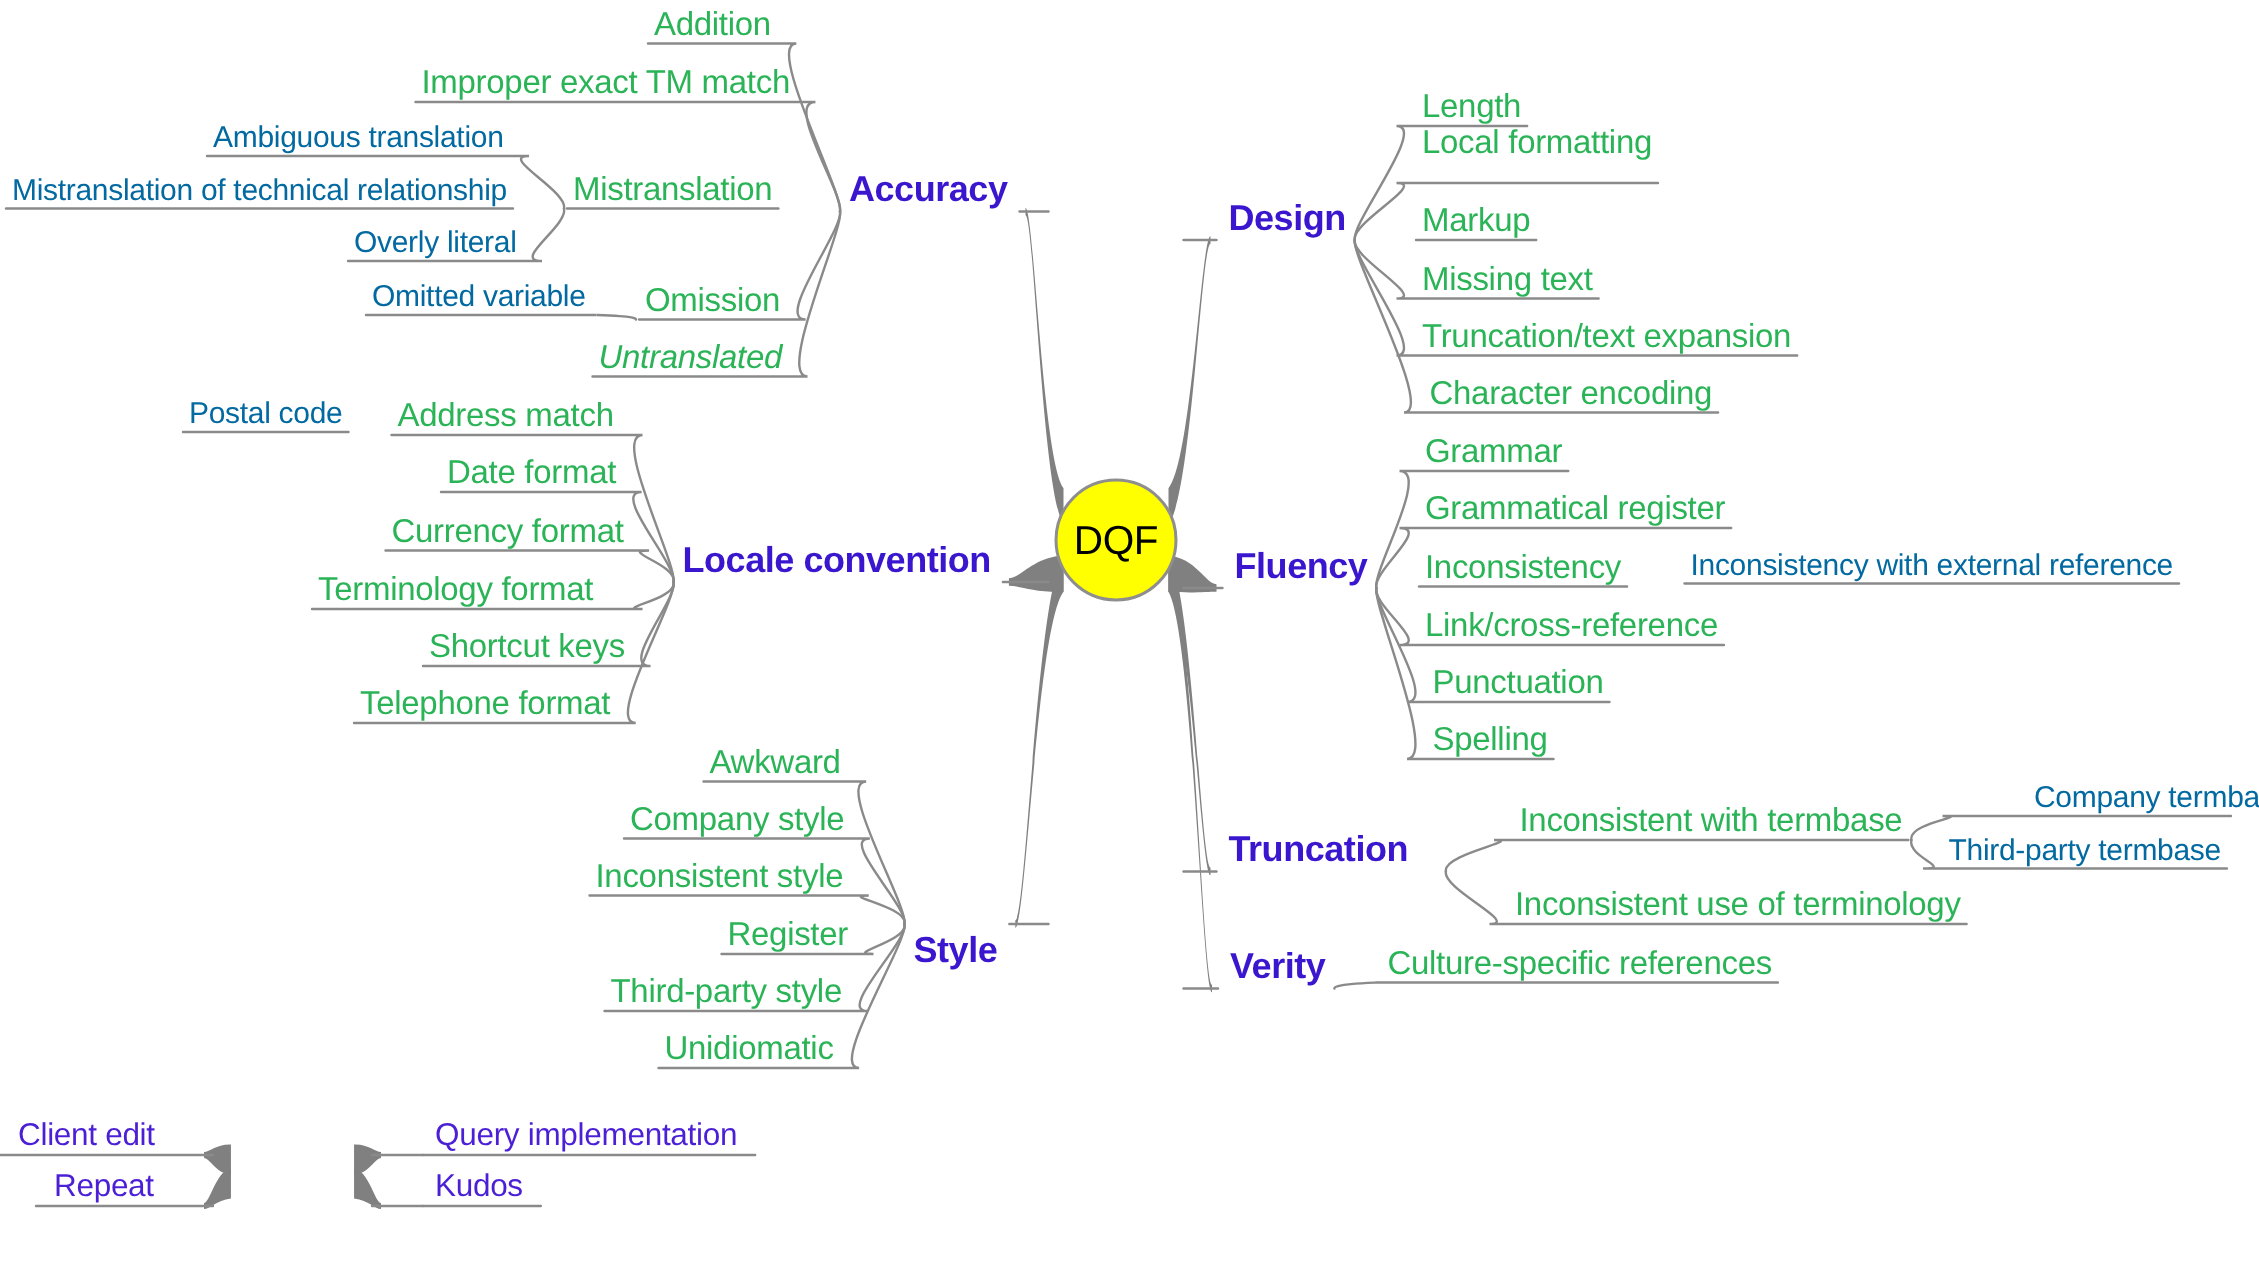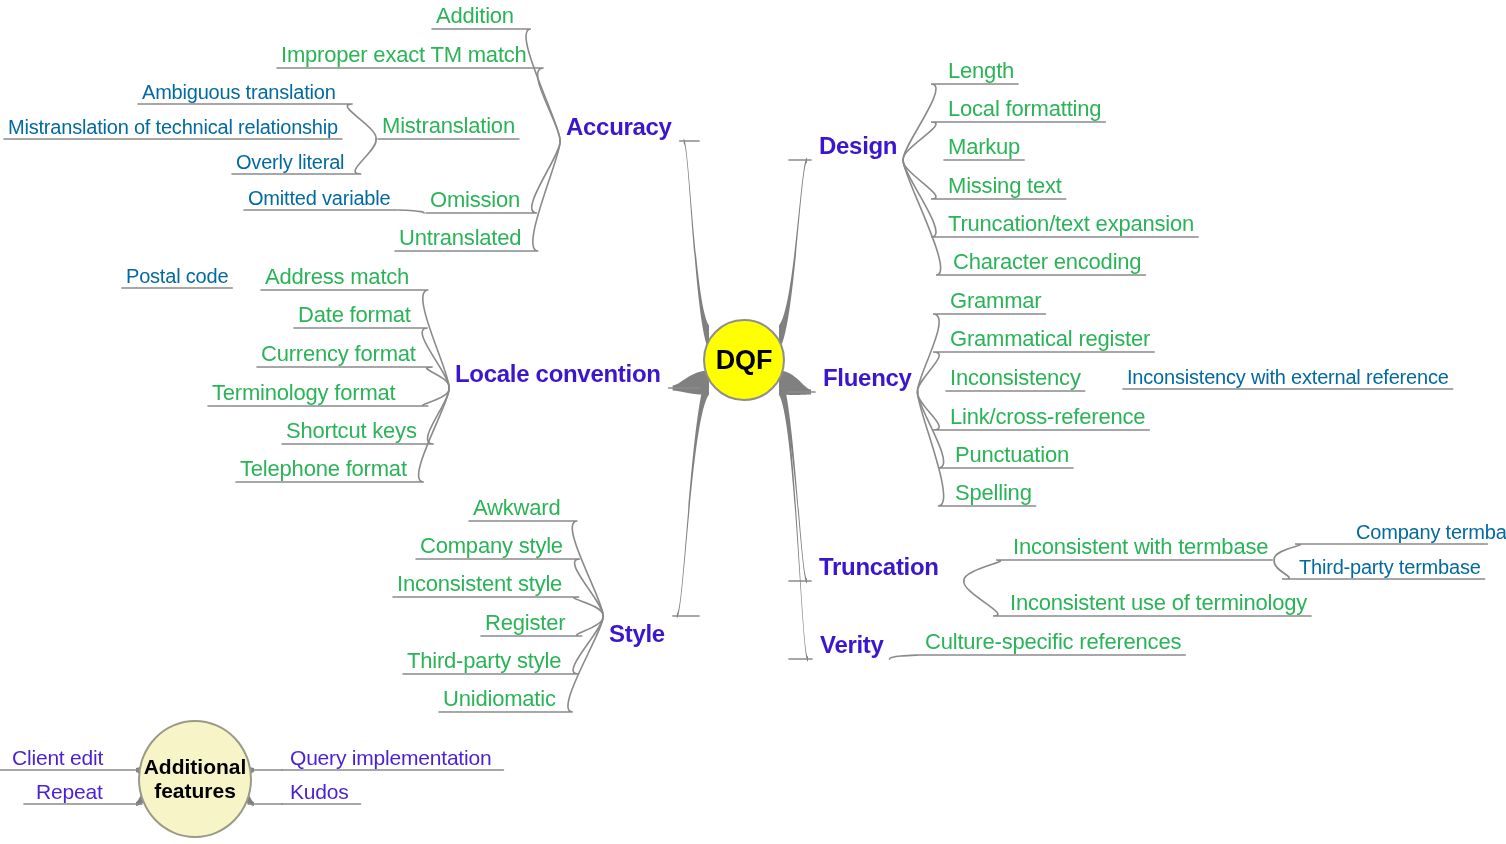--- a/index.html
+++ b/index.html
@@ -24,21 +24,21 @@
     height: 844px;
   }
   .node-label {
     position: absolute;
     white-space: nowrap;
     line-height: 1;
     transform: translateY(-50%);
   }
   .lvl-root {
     font-size: 27px;
-    font-weight: bold;
+    font-weight: normal;
     color: #000000;
     letter-spacing: -0.2px;
   }
   .lvl-main {
     font-size: 24px;
     font-weight: bold;
     color: #3a16cf;
     letter-spacing: -0.3px;
   }
   .lvl-sub {
@@ -159,41 +159,35 @@
         <path d="M 282 770 L 248 770"></path>
         <path d="M 360.546875 804 L 282 804"></path>
         <path d="M 282 804 L 248 804"></path>
       </g>
   </svg>
 
   <div class="center-node" id="root-node" style="left: 703px; top: 319px; width: 82px; height: 82px; background: rgb(255, 255, 0);">
     <span class="lvl-root">DQF</span>
   </div>
 
-  <div class="extra-node" id="extra-node" style="left: 138px; top: 720px; width: 114px; height: 118px; background: rgb(247, 245, 200);">
-    <span>
-      <span>Additional</span><br>
-      <span>features</span>
-    </span>
-  </div>
 
   <div id="labels">
       <div class="node-label lvl-main" style="left: 566px; top: 127px;">Accuracy</div>
       <div class="node-label lvl-sub" style="left: 436px; top: 16px;">Addition</div>
       <div class="node-label lvl-sub" style="left: 281px; top: 55px;">Improper exact TM match</div>
       <div class="node-label lvl-sub" style="left: 382px; top: 126px;">Mistranslation</div>
       <div class="node-label lvl-leaf" style="left: 142px; top: 92px;">Ambiguous translation</div>
       <div class="node-label lvl-leaf" style="left: 8px; top: 127px;">Mistranslation of technical relationship</div>
       <div class="node-label lvl-leaf" style="left: 236px; top: 162px;">Overly literal</div>
       <div class="node-label lvl-sub" style="left: 430px; top: 200px;">Omission</div>
       <div class="node-label lvl-leaf" style="left: 248px; top: 198px;">Omitted variable</div>
-      <div class="node-label lvl-sub" style="left: 399px; top: 238px;">Untranslated</div>
+      <div class="node-label lvl-sub" style="left: 399px; top: 238px; font-style: italic;">Untranslated</div>
       <div class="node-label lvl-main" style="left: 819px; top: 146px;">Design</div>
       <div class="node-label lvl-sub" style="left: 948px; top: 71px;">Length</div>
-      <div class="node-label lvl-sub" style="left: 948px; top: 109px;">Local formatting</div>
+      <div class="node-label lvl-sub" style="left: 948px; top: 95px;">Local formatting</div>
       <div class="node-label lvl-sub" style="left: 948px; top: 147px;">Markup</div>
       <div class="node-label lvl-sub" style="left: 948px; top: 186px;">Missing text</div>
       <div class="node-label lvl-sub" style="left: 948px; top: 224px;">Truncation/text expansion</div>
       <div class="node-label lvl-sub" style="left: 953px; top: 262px; text-align: center;">Character encoding</div>
       <div class="node-label lvl-main" style="left: 455px; top: 374px;">Locale convention</div>
       <div class="node-label lvl-sub" style="left: 265px; top: 277px;">Address match</div>
       <div class="node-label lvl-leaf" style="left: 126px; top: 276px;">Postal code</div>
       <div class="node-label lvl-sub" style="left: 298px; top: 315px;">Date format</div>
       <div class="node-label lvl-sub" style="left: 261px; top: 354px;">Currency format</div>
       <div class="node-label lvl-sub" style="left: 212px; top: 393px;">Terminology format</div>

